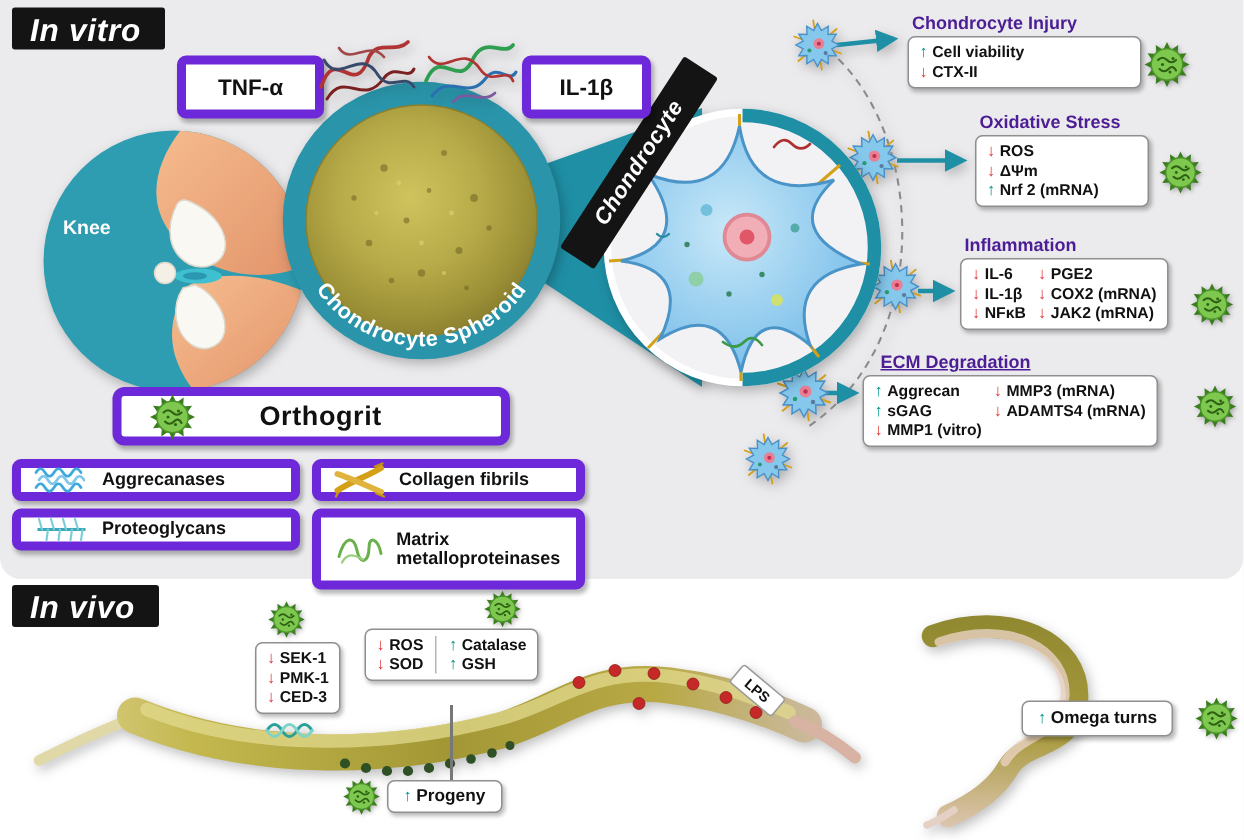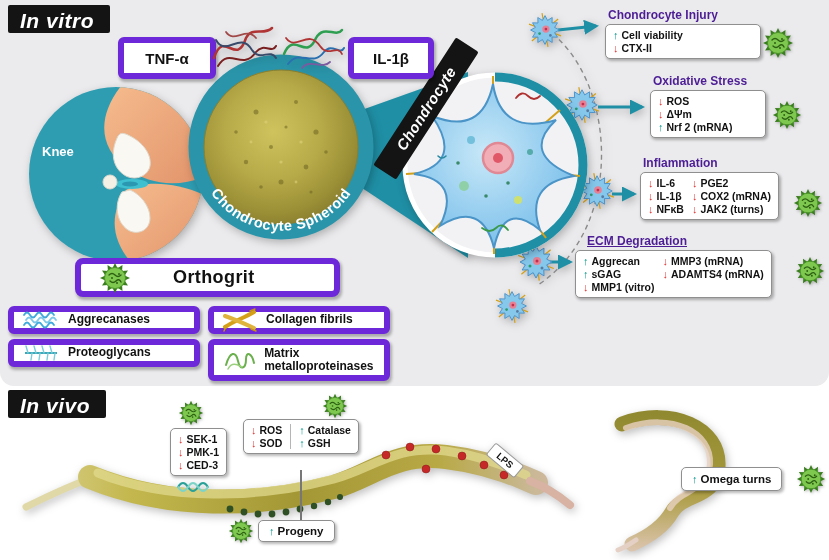--- a/index.html
+++ b/index.html
@@ -277,21 +277,21 @@
       <div class="oi">
             <span class="ar down">↓</span>
             <span>PGE2</span>
           </div>
           <div class="oi">
             <span class="ar down">↓</span>
             <span>COX2 (mRNA)</span>
           </div>
           <div class="oi">
             <span class="ar down">↓</span>
-            <span>JAK2 (turns)</span>
+            <span>JAK2 (mRNA)</span>
           </div>
         </div>
     </div>
   </div>
   <svg class="ball" style="left:793px;top:188px;" width="30" height="30">
       <use href="#orthoSym" width="30" height="30"></use>
     </svg>
 
   <div class="outcome" style="left:575px;top:234px;">
     <div class="otitle" style="margin-left:12px;text-decoration:underline;">ECM Degradation</div>
@@ -367,21 +367,21 @@
     <svg width="36" height="24">
       <g fill="none" stroke-linecap="round">
         <path d="M3,19 C12,13 22,10 32,4" stroke="#d4a017" stroke-width="4"></path>
         <path d="M3,8 C12,11 21,15 32,20" stroke="#e0b43c" stroke-width="4"></path>
         <path d="M28,3 l5,-2 M29,21 l5,2 M3,21 l-1,2" stroke="#c89410" stroke-width="1.5"></path>
       </g>
     </svg>
     <span class="legend-label">Collagen fibrils</span>
   </div>
 
-  <div class="wbox legend-box" style="left:208px;top:339px;width:182px;height:42px;">
+  <div class="wbox legend-box" style="left:208px;top:339px;width:182px;height:54px;">
     <svg width="36" height="26">
       <g fill="none" stroke-linecap="round">
         <path d="M4,18 C8,4 14,4 16,14 C18,24 24,22 24,12 C24,4 30,6 32,16" stroke="#6ab04c" stroke-width="2"></path>
         <path d="M6,22 C10,14 16,18 20,20" stroke="#9ad07c" stroke-width="1.5"></path>
       </g>
     </svg>
     <span class="legend-label" style="width:118px;">Matrix metalloproteinases</span>
   </div>
 
   <div class="bottom-section"></div>

